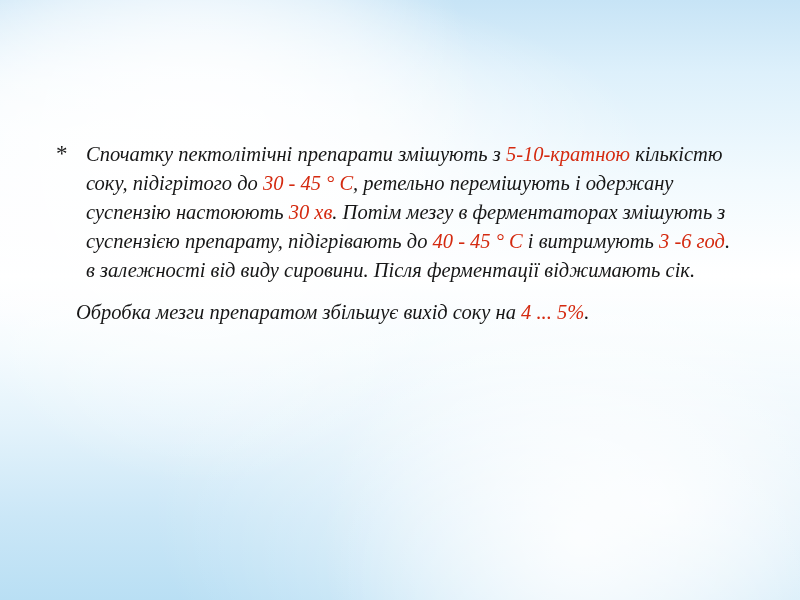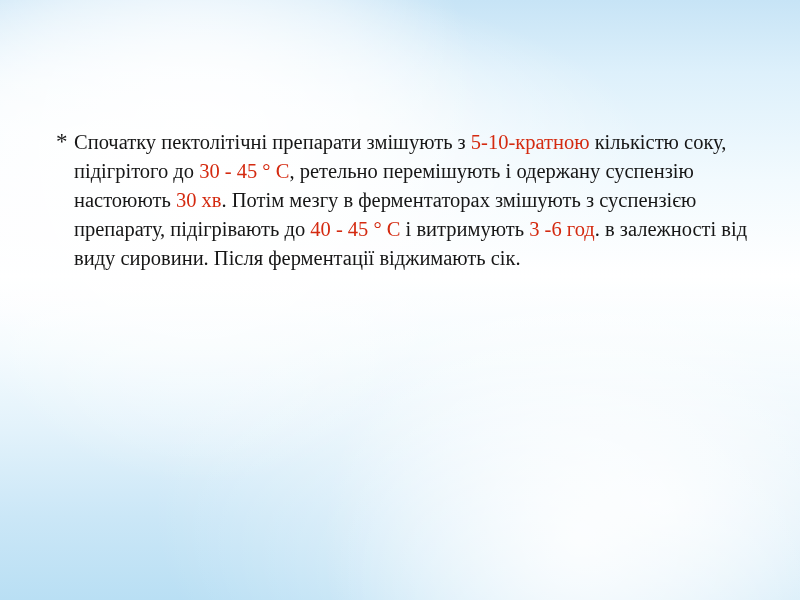--- a/index.html
+++ b/index.html
@@ -71,21 +71,22 @@
     font-size: 23px;
     line-height: 1;
     color: #1a1a1a;
     font-family: "Liberation Serif", serif;
   }
   .para {
     font-size: 20.5px;
     line-height: 1.41;
     color: #161616;
     text-align: left;
-    margin: 0;
+    margin: 12px;
+    font-style: italic;
   }
   .para.second {
     margin-top: 14px;
     padding-left: 8px;
   }
   .hl {
     color: #d42a10;
   }
   .nowrap { white-space: nowrap; }
 </style>
@@ -93,15 +94,16 @@
 <body>
 
 <div class="slide">
   <div class="content">
 
     <div class="bullet-row">
       <span class="bullet-mark">*</span>
       <p class="para" id="p1"><span>Спочатку пектолітічні препарати змішують з </span><span class="hl nowrap">5-10-кратною</span><span> кількістю соку, підігрітого до </span><span class="hl nowrap">30 - 45 ° С</span><span>, ретельно перемішують і одержану суспензію настоюють </span><span class="hl nowrap">30 хв</span><span>. Потім мезгу в ферментаторах змішують з суспензією препарату, підігрівають до </span><span class="hl nowrap">40 - 45 ° С</span><span> і витримують </span><span class="hl nowrap">3 -6 год</span><span>. в залежності від виду сировини. Після ферментації віджимають сік.</span></p>
     </div>
 
+    <p class="para second" id="p2"><span> Обробка мезги препаратом збільшує вихід соку на </span><span class="hl nowrap">4 ... 5%</span><span>.</span></p>
 
   </div>
 </div>
 
 </body></html>

